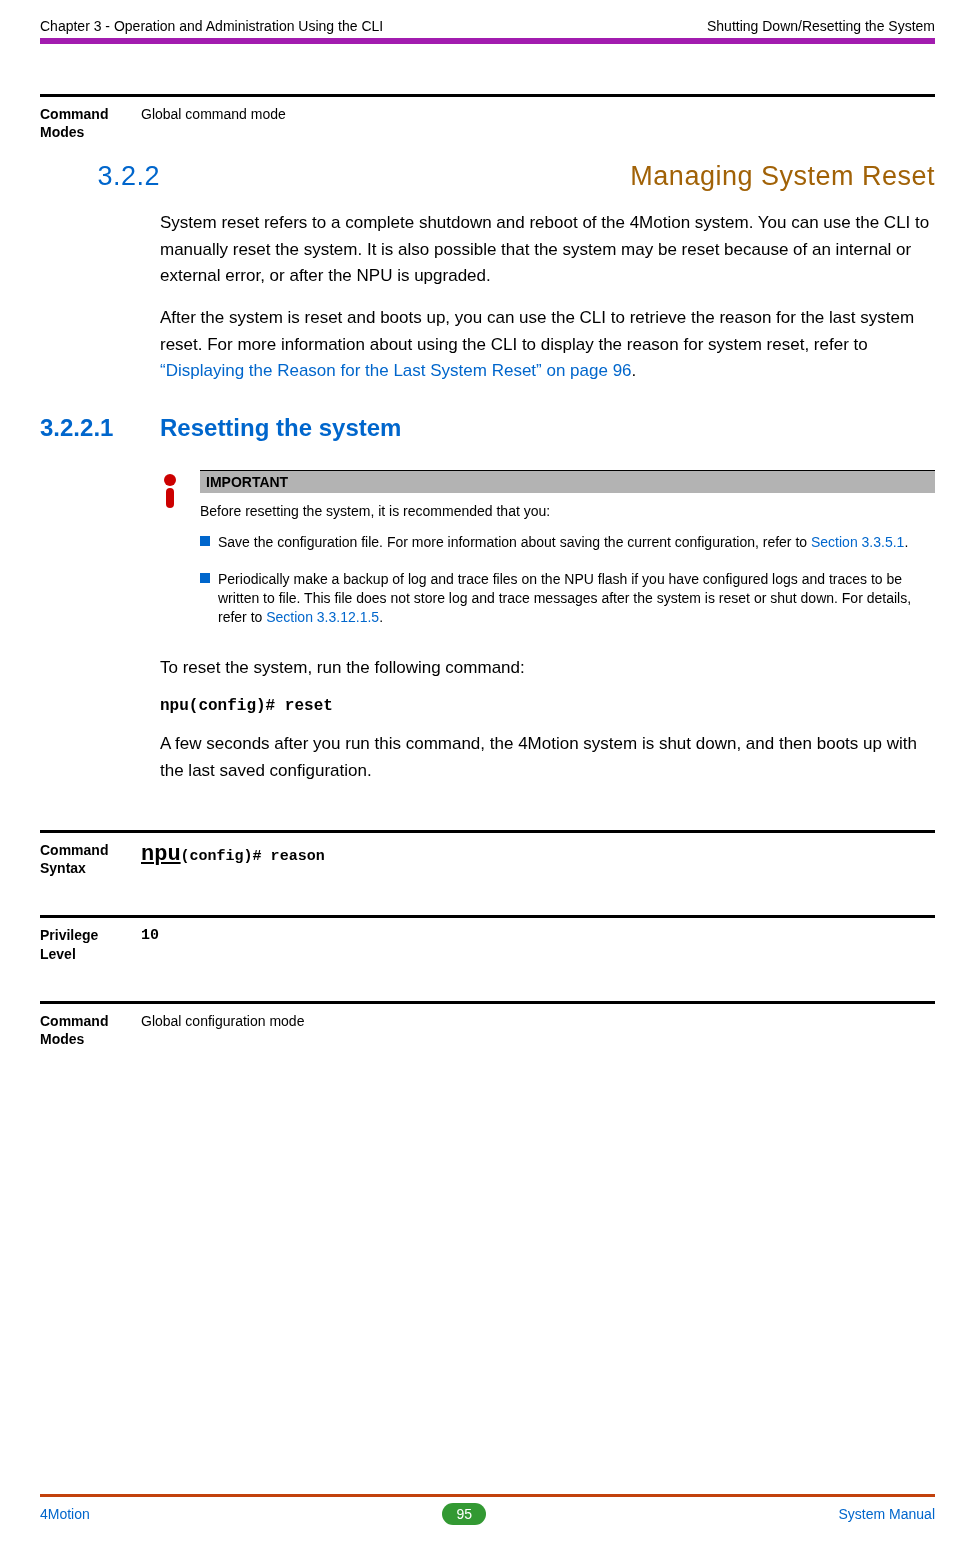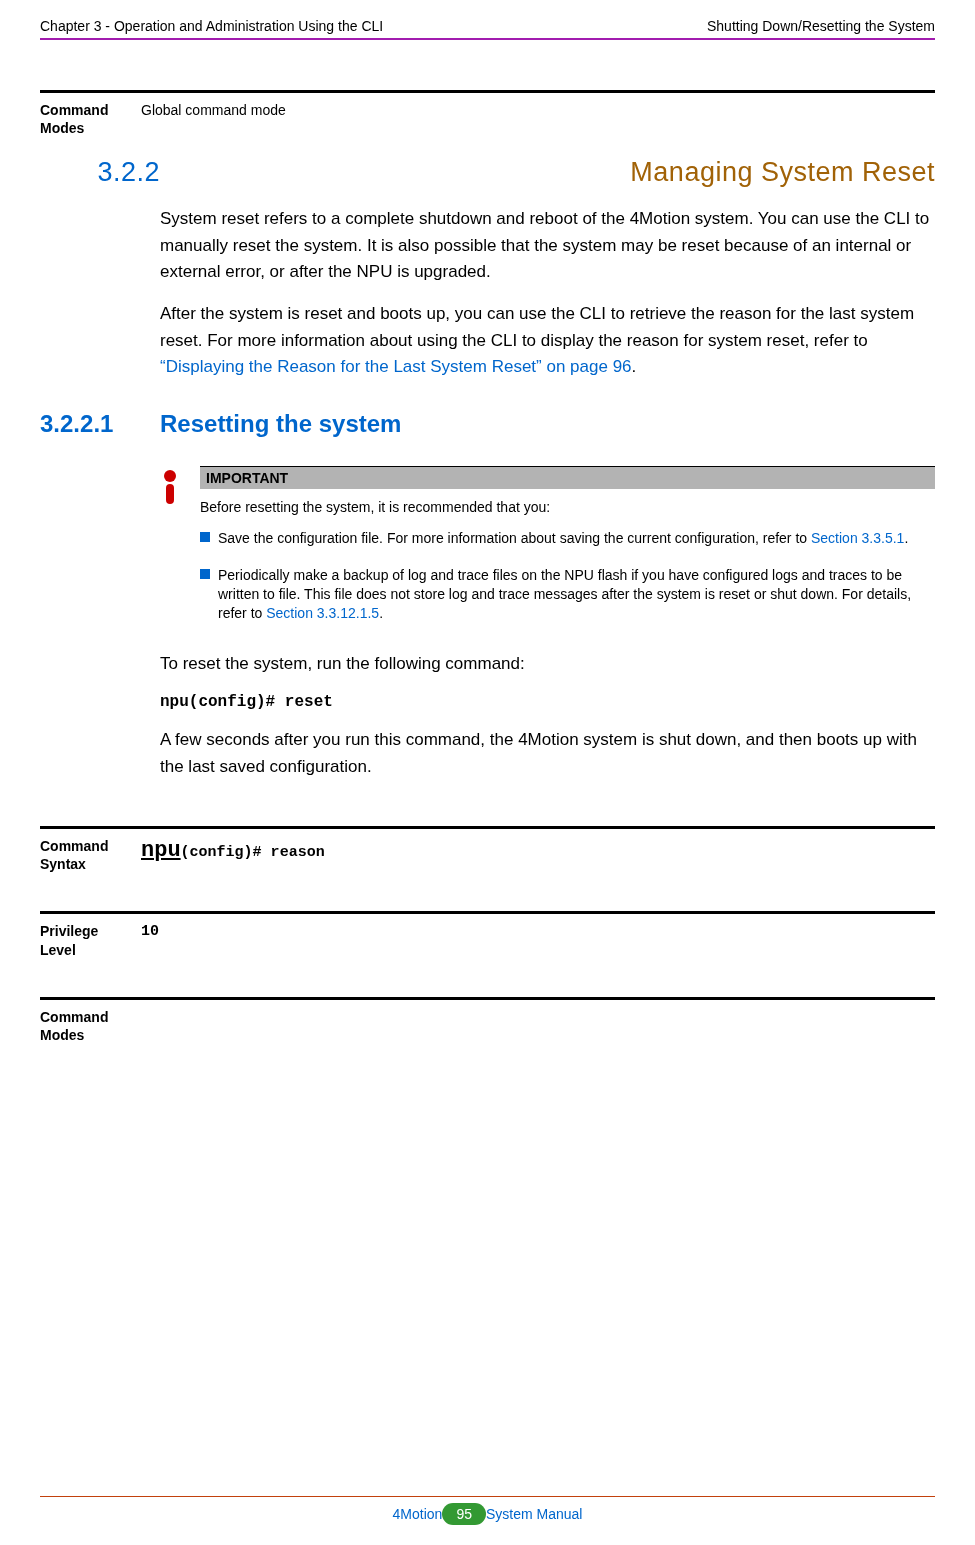--- a/index.html
+++ b/index.html
@@ -17,21 +17,21 @@
     box-sizing: border-box;
     height: 100%;
     display: flex;
     flex-direction: column;
   }
   .header-row {
     display: flex;
     justify-content: space-between;
     font-size: 14px;
     color: #000;
-    border-bottom: 2px solid #a21caf;
+    border-bottom: 6px solid #a21caf;
     padding-bottom: 4px;
   }
   .content {
     flex: 1;
     padding-top: 50px;
   }
   .cmd-block {
     display: flex;
     border-top: 3px solid #000;
     margin-bottom: 20px;
@@ -147,23 +147,23 @@
   .mono-line {
     margin-left: 120px;
     font-family: "Courier New", monospace;
     font-weight: bold;
     font-size: 16px;
     margin-bottom: 16px;
   }
   .mono-npu { font-size: 22px; text-decoration: underline; }
   .footer-row {
     display: flex;
-    justify-content: center;
+    justify-content: space-between;
     align-items: center;
-    border-top: 1px solid #c2410c;
+    border-top: 3px solid #c2410c;
     padding-top: 6px;
     padding-bottom: 20px;
     font-size: 14px;
     color: #0066cc;
   }
   .page-badge {
     background: #339933;
     color: #fff;
     border-radius: 12px;
     padding: 3px 14px;
@@ -244,20 +244,21 @@
 
     <div class="cmd-block">
       <div class="cmd-label">Privilege Level</div>
       <div class="cmd-value cmd-value-mono">10</div>
     </div>
 
     <div style="height:18px;"></div>
 
     <div class="cmd-block">
       <div class="cmd-label">Command Modes</div>
+      <div class="cmd-value">Global configuration mode</div>
     </div>
 
   </div>
 
   <div class="footer-row">
     <span>4Motion</span>
     <span class="page-badge">95</span>
     <span>System Manual</span>
   </div>
 </div>

